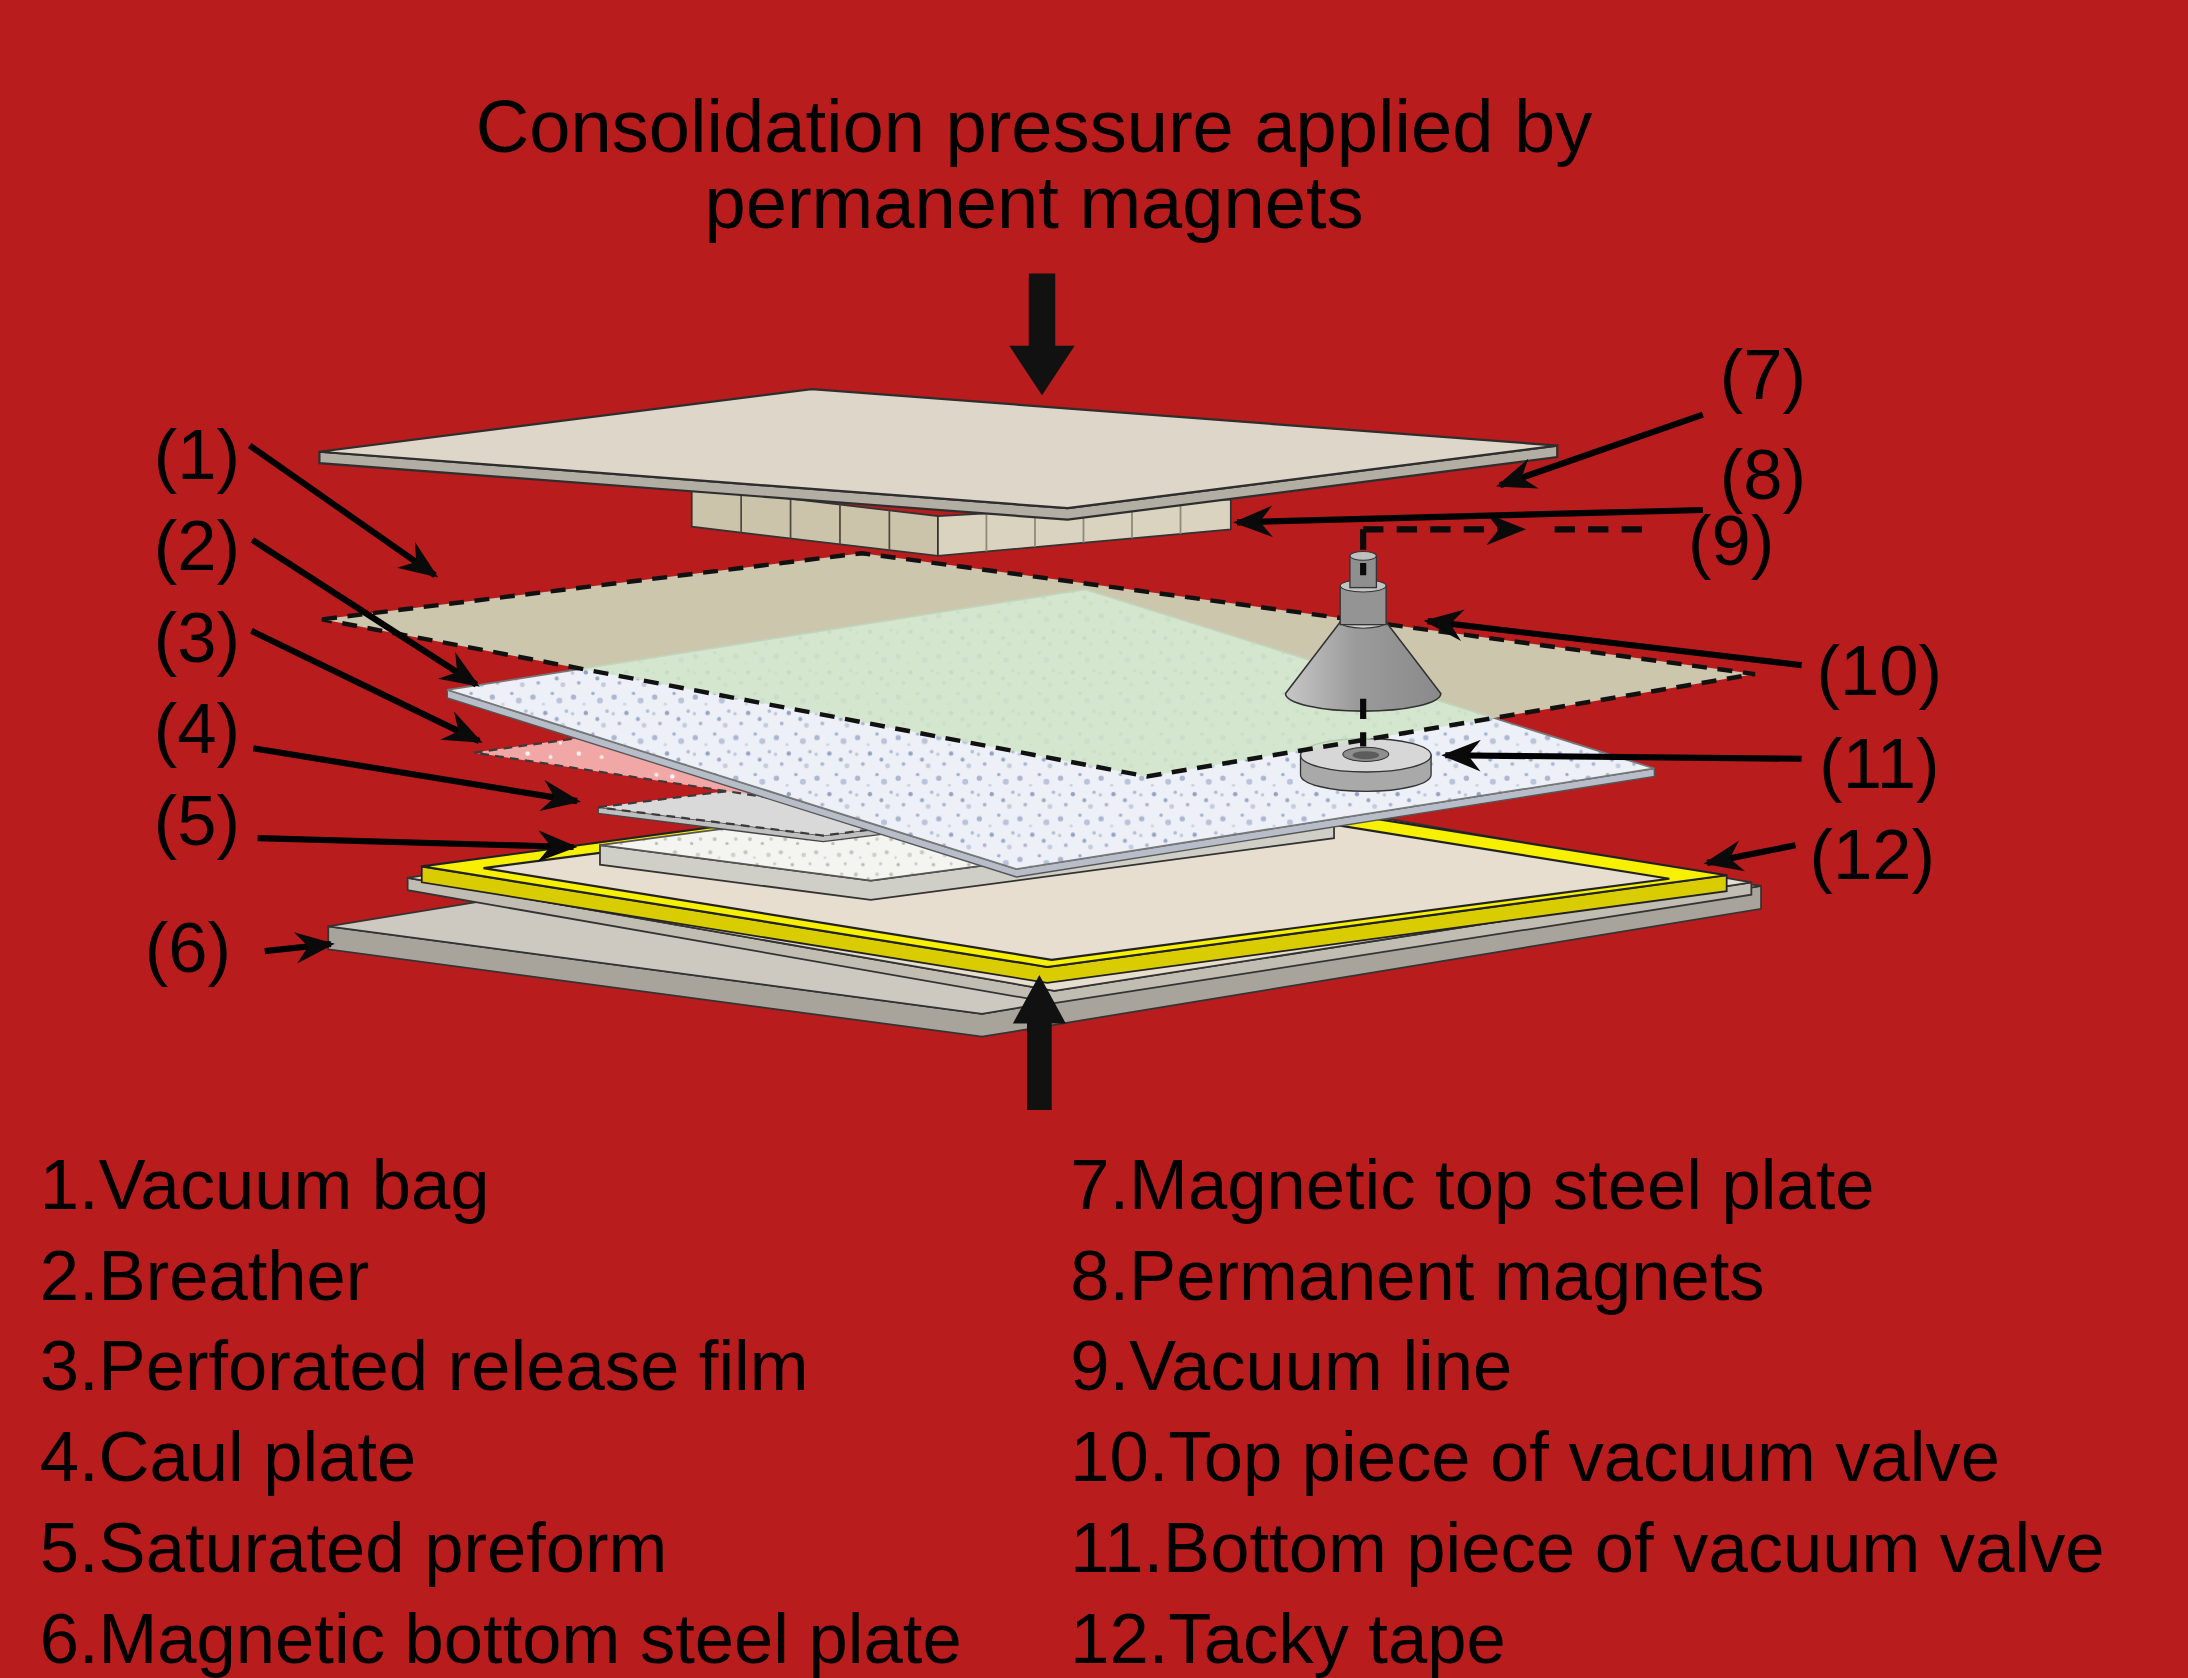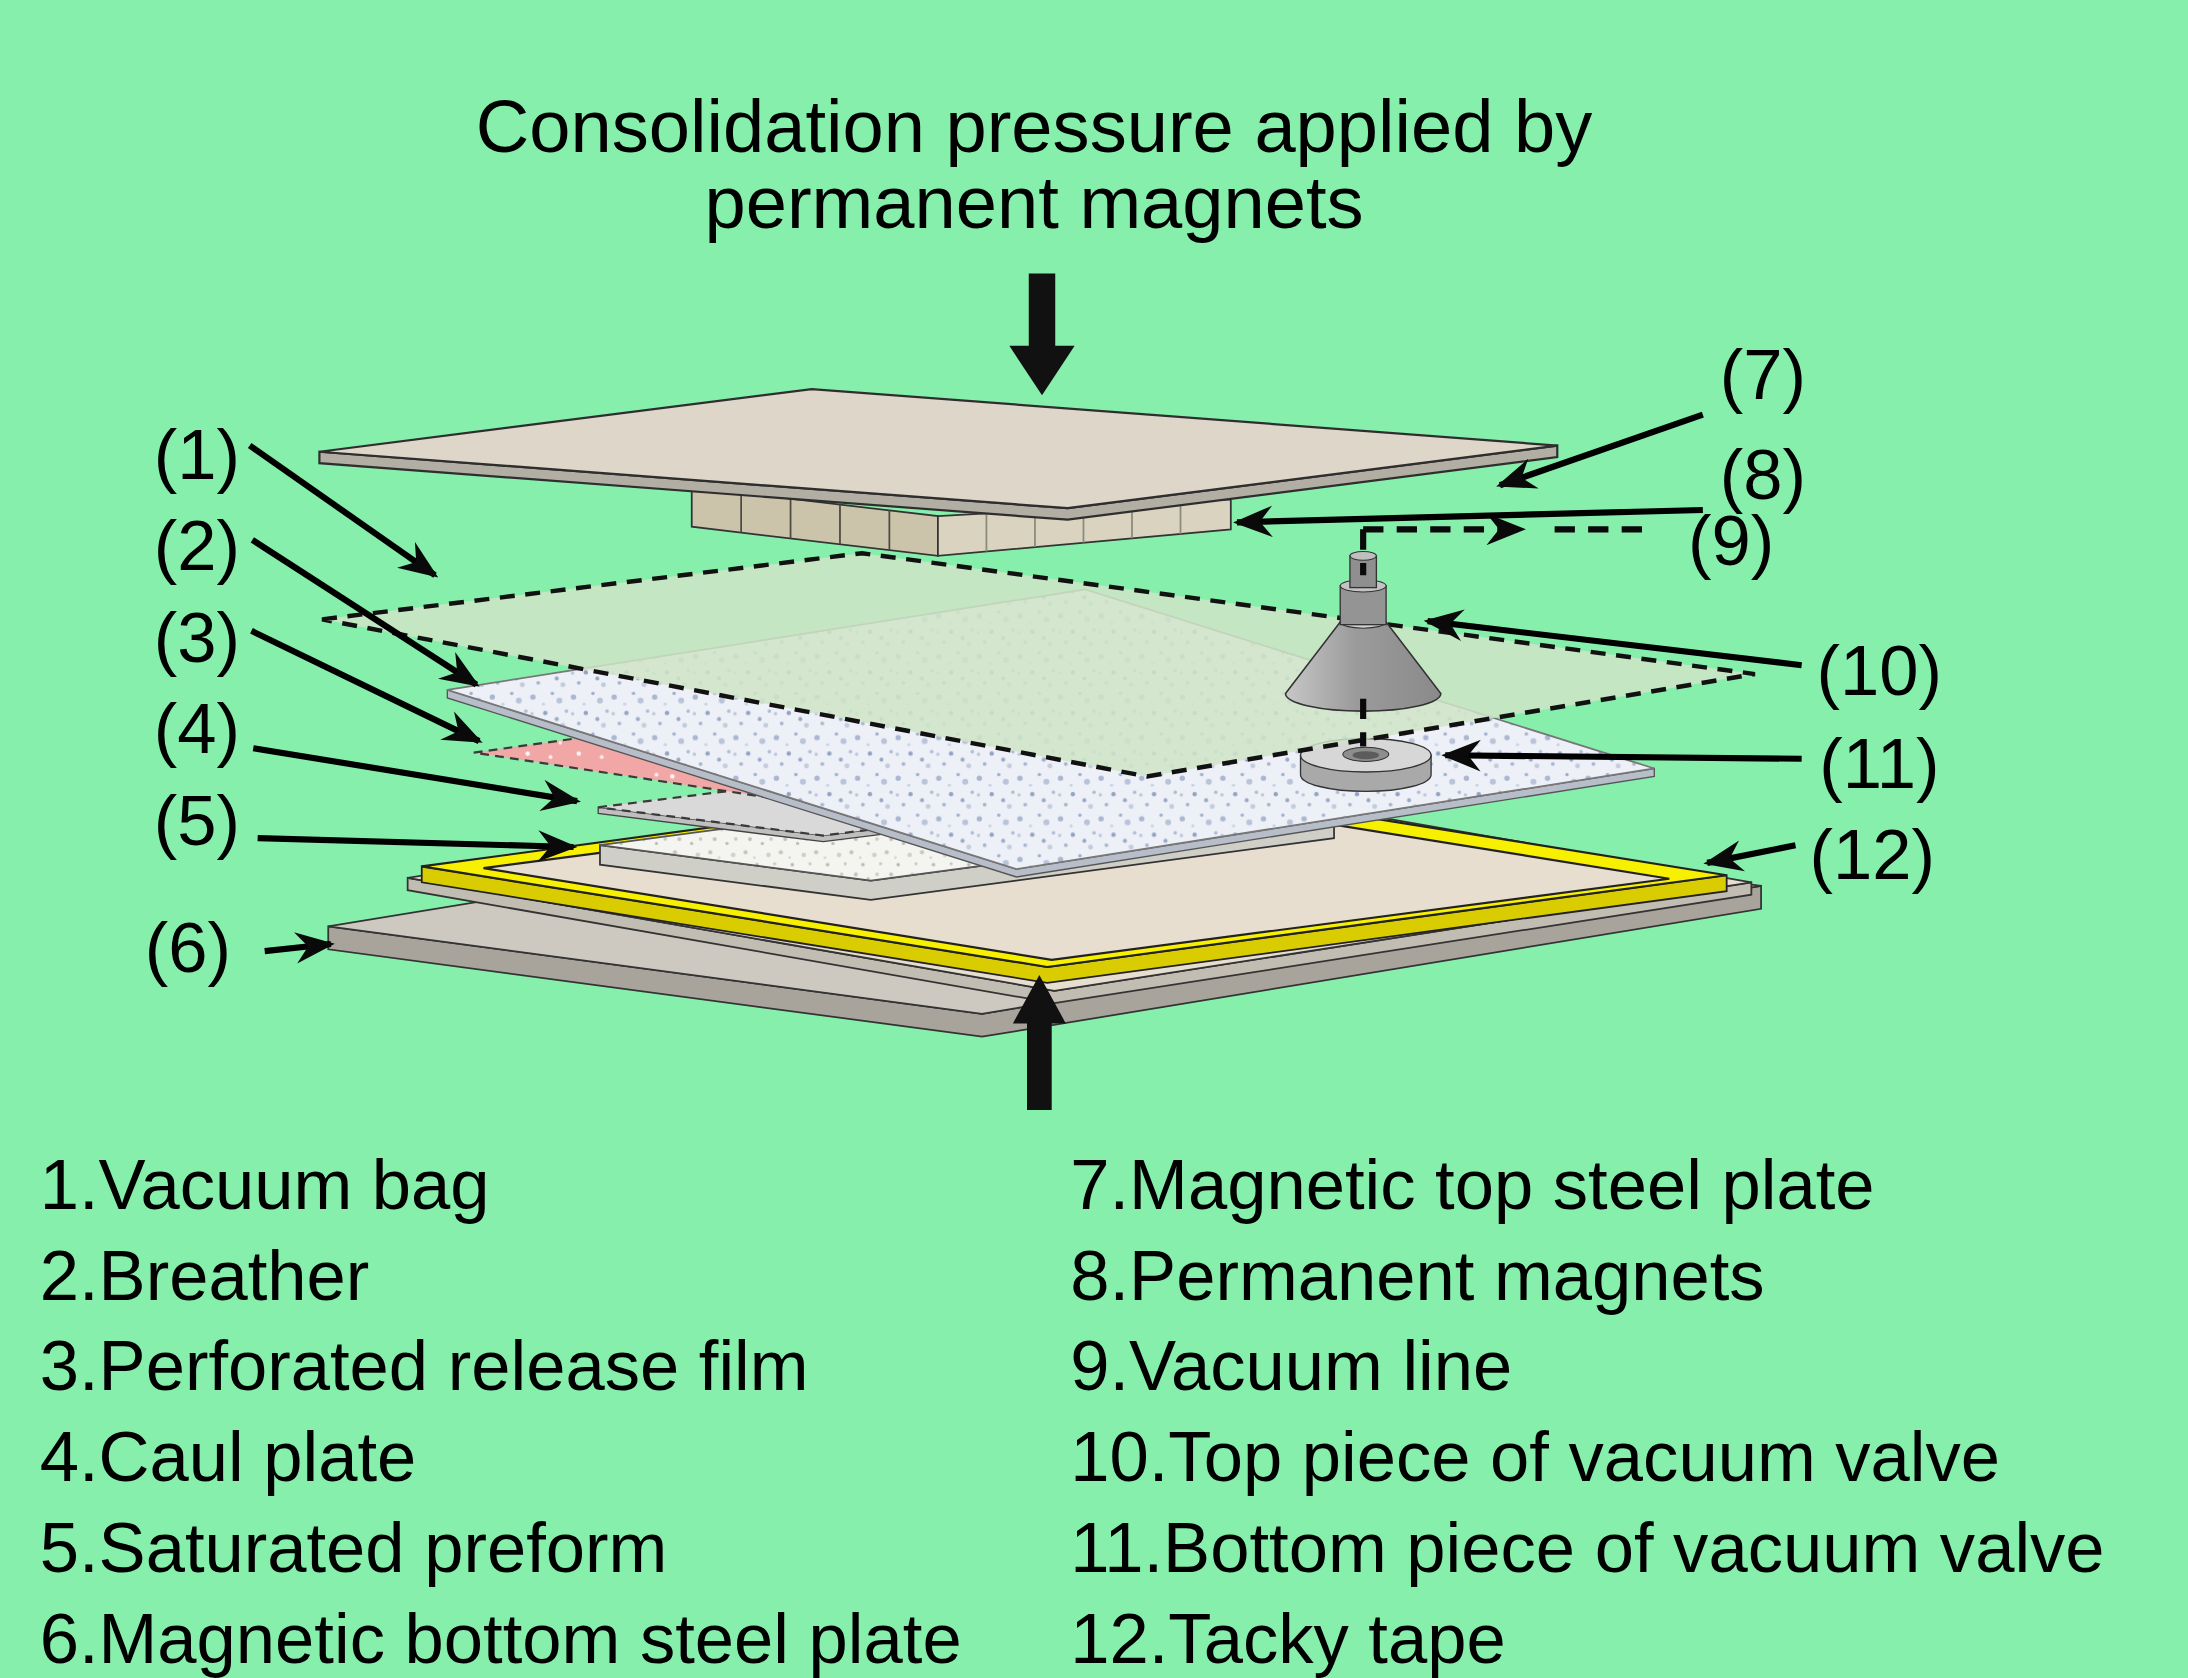--- a/index.html
+++ b/index.html
@@ -1,16 +1,16 @@
 <!DOCTYPE html>
 <html style="font-size:14px"><head>
 <meta charset="utf-8">
 <style>
   html,body{margin:0;padding:0;background:#ffffff;}
-  .page{position:relative;width:2189px;height:1679px;background:#86efac;overflow:hidden;}
+  .page{position:relative;width:2189px;height:1679px;background:#b91c1c;overflow:hidden;}
   svg{display:block;}
   text{font-family:"Liberation Sans", sans-serif; fill:#000;}
   .title-text{font-size:84px;}
   .callout-text{font-size:80px;}
   .legend-text{font-size:80px;}
   .callout-line{stroke:#000;stroke-width:7;fill:none;}
   .dash-line{stroke:#0a0a0a;stroke-width:7;fill:none;stroke-dasharray:23 15;}
   .edge{stroke:#2e2e2e;stroke-width:2.5;}
   .soft-edge{stroke:#111;stroke-width:5;stroke-dasharray:17 12;}
   .fine-dash{stroke:#3a3a3a;stroke-width:2.5;stroke-dasharray:10 7;}

